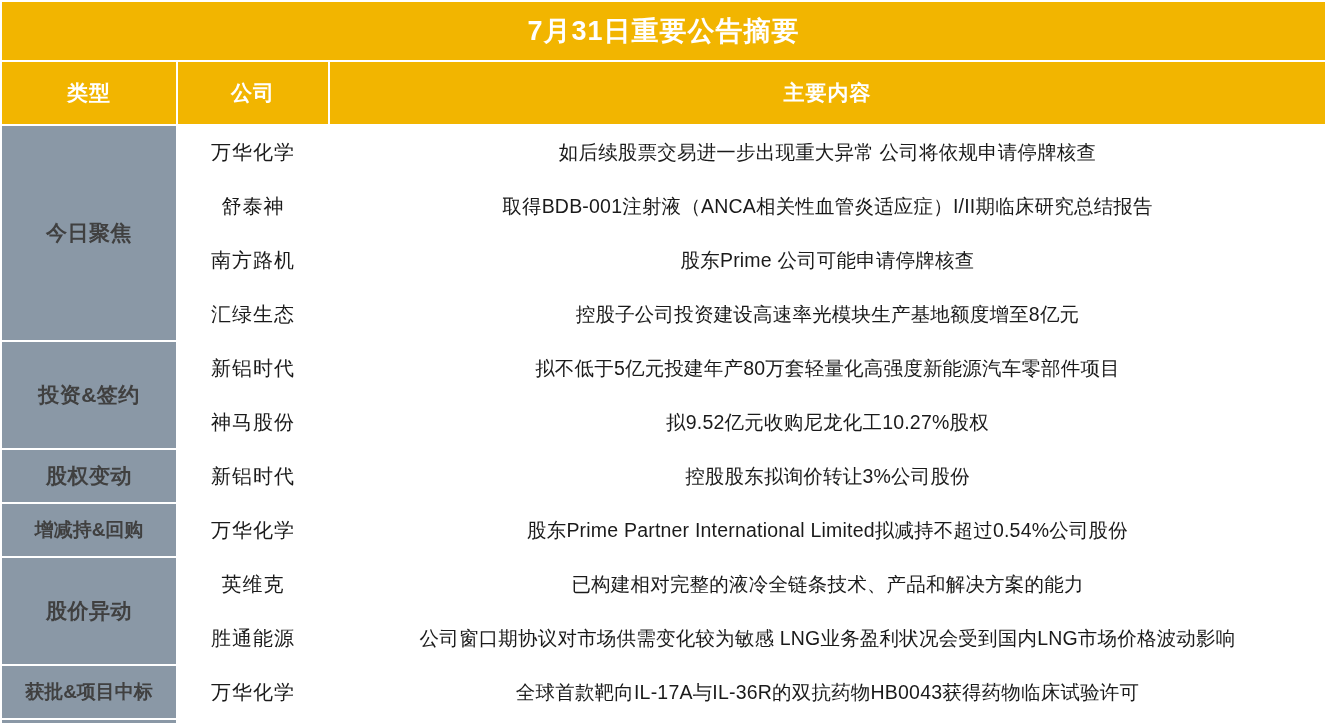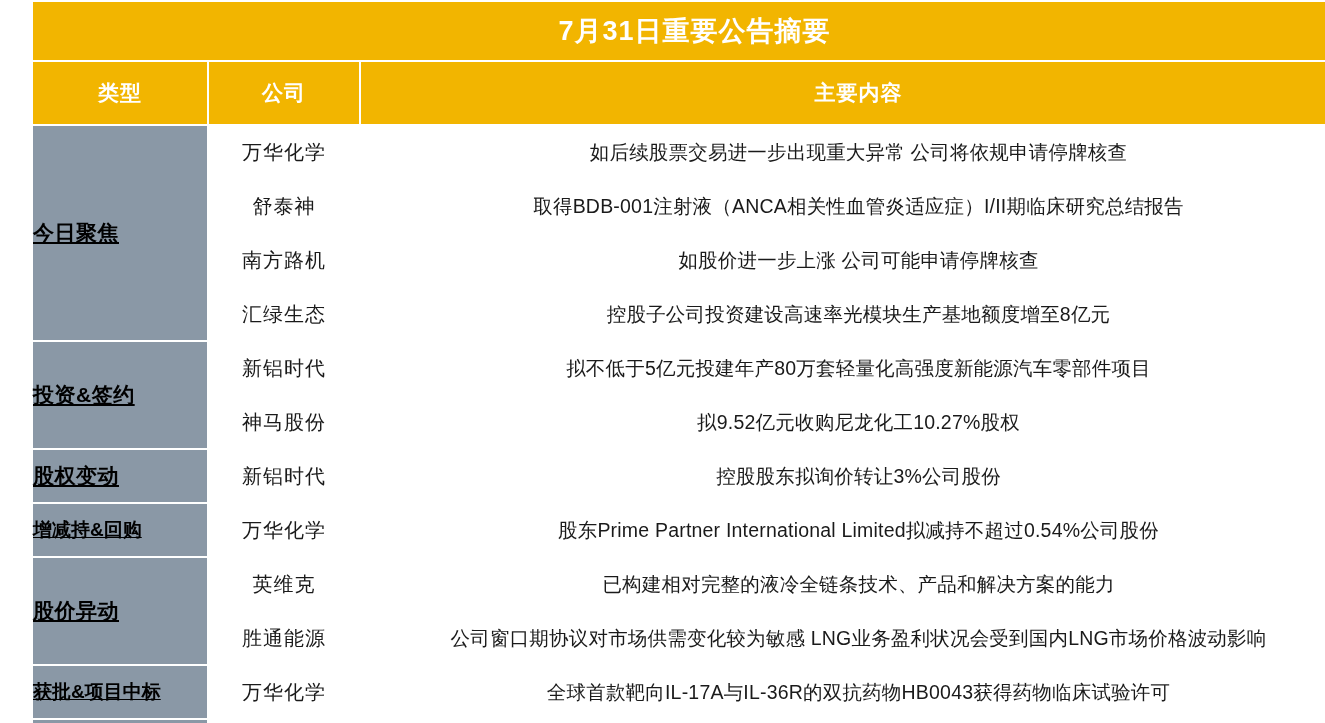--- a/index.html
+++ b/index.html
@@ -12,21 +12,20 @@
     height: 723px;
     font-family: "Liberation Sans", "DejaVu Sans", sans-serif;
     overflow: hidden;
   }
   .sheet {
     position: relative;
     width: 1325px;
     height: 723px;
     background: #ffffff;
     box-sizing: border-box;
-    padding-left: 31px;
   }
   
   .watermark {
     position: absolute;
     left: 0;
     top: 0;
     width: 1325px;
     height: 723px;
     pointer-events: none;
     display: flex;
@@ -73,26 +72,25 @@
     color: #ffffff;
     font-size: 21px;
     font-weight: bold;
     text-align: center;
     height: 62px;
     letter-spacing: 1px;
     font-family: Liberation Mono, monospace;
   }
   .cat-cell {
     background: #8a98a6;
-    color: #000000;
+    color: #404040;
     font-size: 21px;
     font-weight: bold;
-    text-align: left;
+    text-align: center;
     letter-spacing: 0.5px;
-    text-decoration: underline;
   }
   .cat-cell.tight {
     font-size: 19px;
     letter-spacing: 0px;
   }
   .company-cell {
     background: #ffffff;
     color: #1a1a1a;
     font-size: 20px;
     text-align: center;
@@ -142,21 +140,21 @@
         <td class="cat-cell" rowspan="4">今日聚焦</td>
         <td class="company-cell">万华化学</td>
         <td class="content-cell">如后续股票交易进一步出现重大异常 公司将依规申请停牌核查</td>
       </tr>
       <tr>
         <td class="company-cell">舒泰神</td>
         <td class="content-cell">取得BDB-001注射液（ANCA相关性血管炎适应症）I/II期临床研究总结报告</td>
       </tr>
       <tr>
         <td class="company-cell">南方路机</td>
-        <td class="content-cell">如股价进一步上涨 公司可能申请停牌核查</td>
+        <td class="content-cell">股东Prime 公司可能申请停牌核查</td>
       </tr>
       <tr>
         <td class="company-cell">汇绿生态</td>
         <td class="content-cell">控股子公司投资建设高速率光模块生产基地额度增至8亿元</td>
       </tr>
 
       <tr>
         <td class="cat-cell" rowspan="2">投资&amp;签约</td>
         <td class="company-cell">新铝时代</td>
         <td class="content-cell">拟不低于5亿元投建年产80万套轻量化高强度新能源汽车零部件项目</td>

